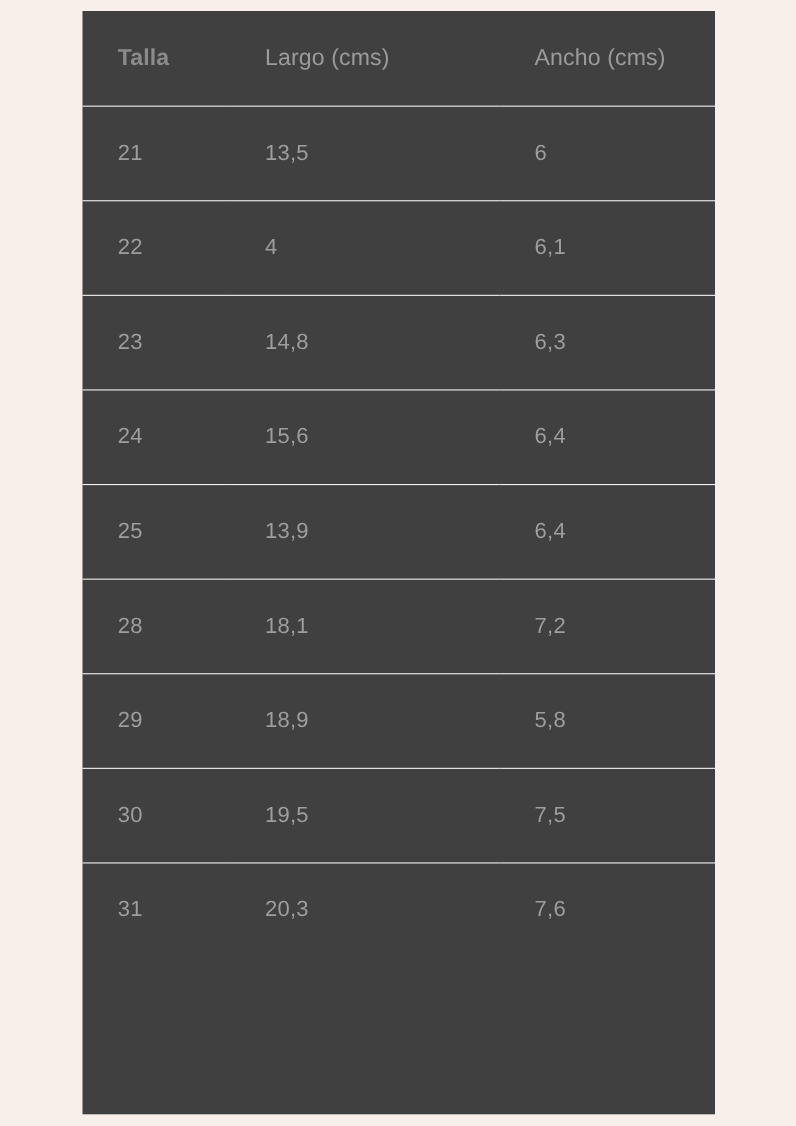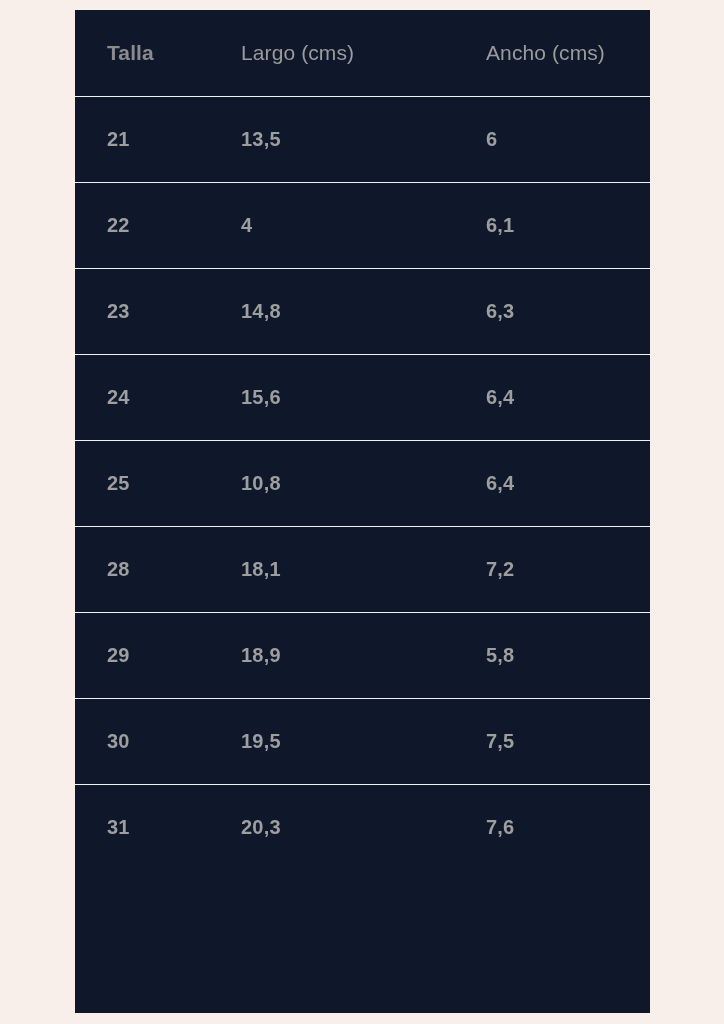--- a/index.html
+++ b/index.html
@@ -13,21 +13,21 @@
     font-family: "Liberation Sans", sans-serif;
     overflow: hidden;
   }
 
   #size-chart-card {
     position: absolute;
     left: 75px;
     top: 10px;
     width: 575px;
     height: 1003px;
-    background: #0f172a;
+    background: #404040;
     box-sizing: border-box;
   }
 
   .table {
     width: 100%;
     border-collapse: collapse;
     table-layout: fixed;
   }
 
   .table col.c-talla   { width: 134px; }
@@ -54,21 +54,21 @@
   .table thead th:first-child {
     padding-left: 32px;
   }
 
   .table tbody td {
     height: 85px;
     padding: 0 0 0 32px;
     text-align: left;
     vertical-align: middle;
     font-size: 20px;
-    font-weight: 700;
+    font-weight: 400;
     color: #9e9e9e;
     letter-spacing: 0.2px;
     border-bottom: 1px solid #f4f2f1;
   }
 
   .table tbody tr:last-child td {
     border-bottom: none;
   }
 
   
@@ -114,21 +114,21 @@
           <td>14,8</td>
           <td>6,3</td>
         </tr>
         <tr>
           <td>24</td>
           <td>15,6</td>
           <td>6,4</td>
         </tr>
         <tr>
           <td>25</td>
-          <td>10,8</td>
+          <td>13,9</td>
           <td>6,4</td>
         </tr>
         <tr>
           <td>28</td>
           <td>18,1</td>
           <td>7,2</td>
         </tr>
         <tr>
           <td>29</td>
           <td>18,9</td>

